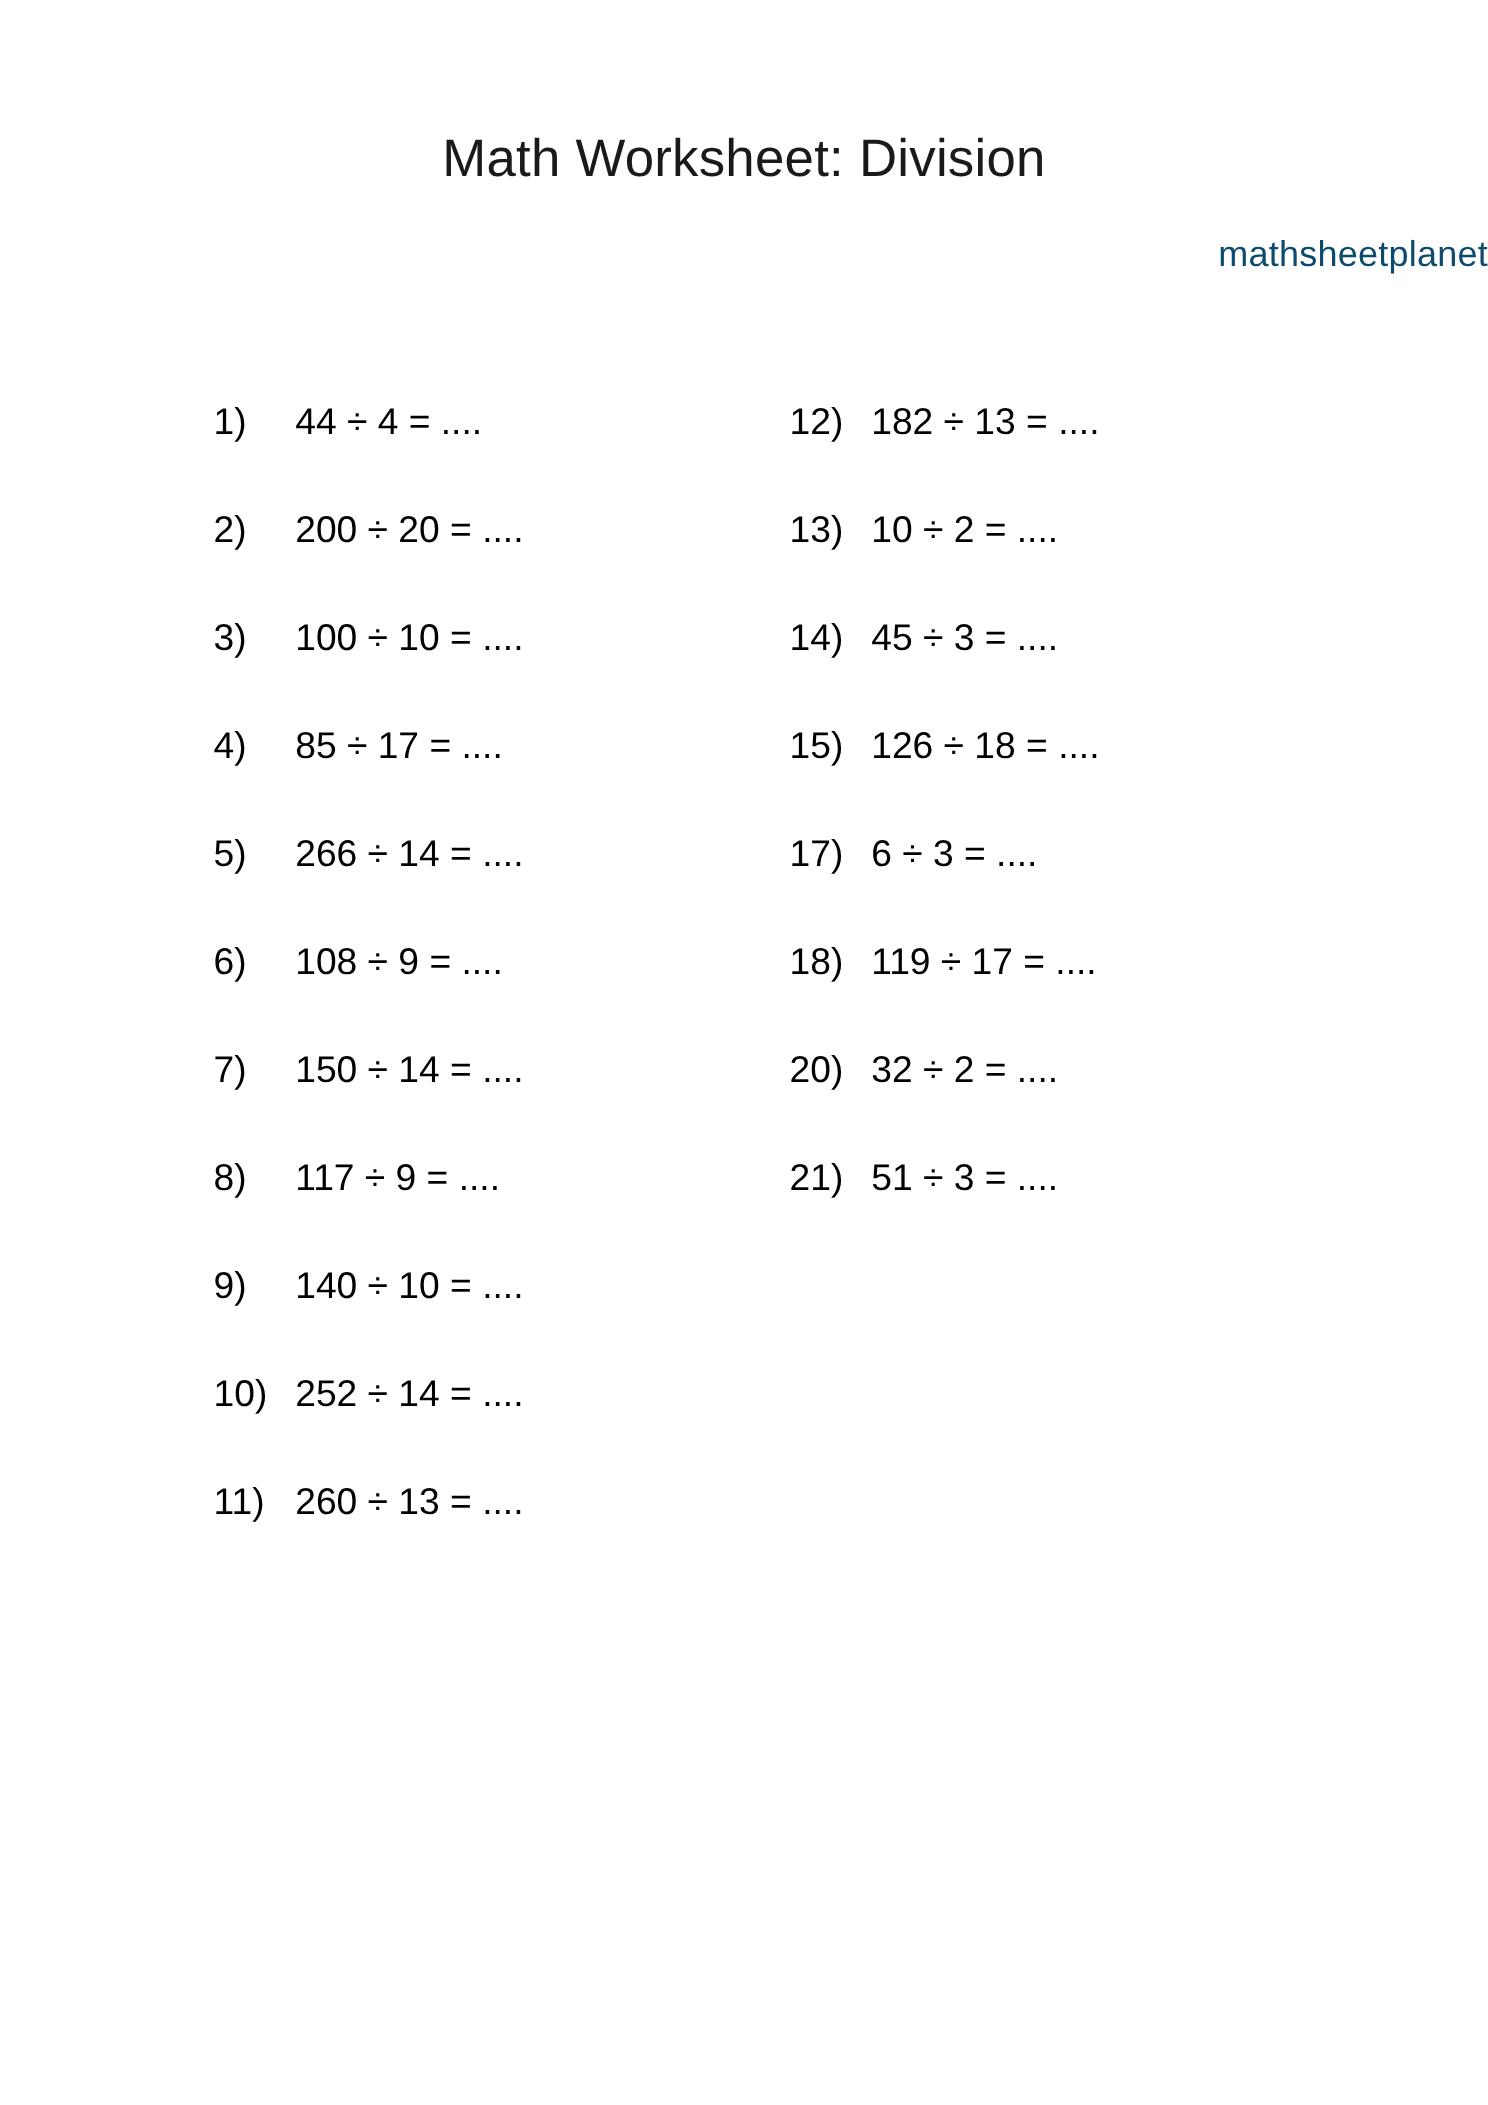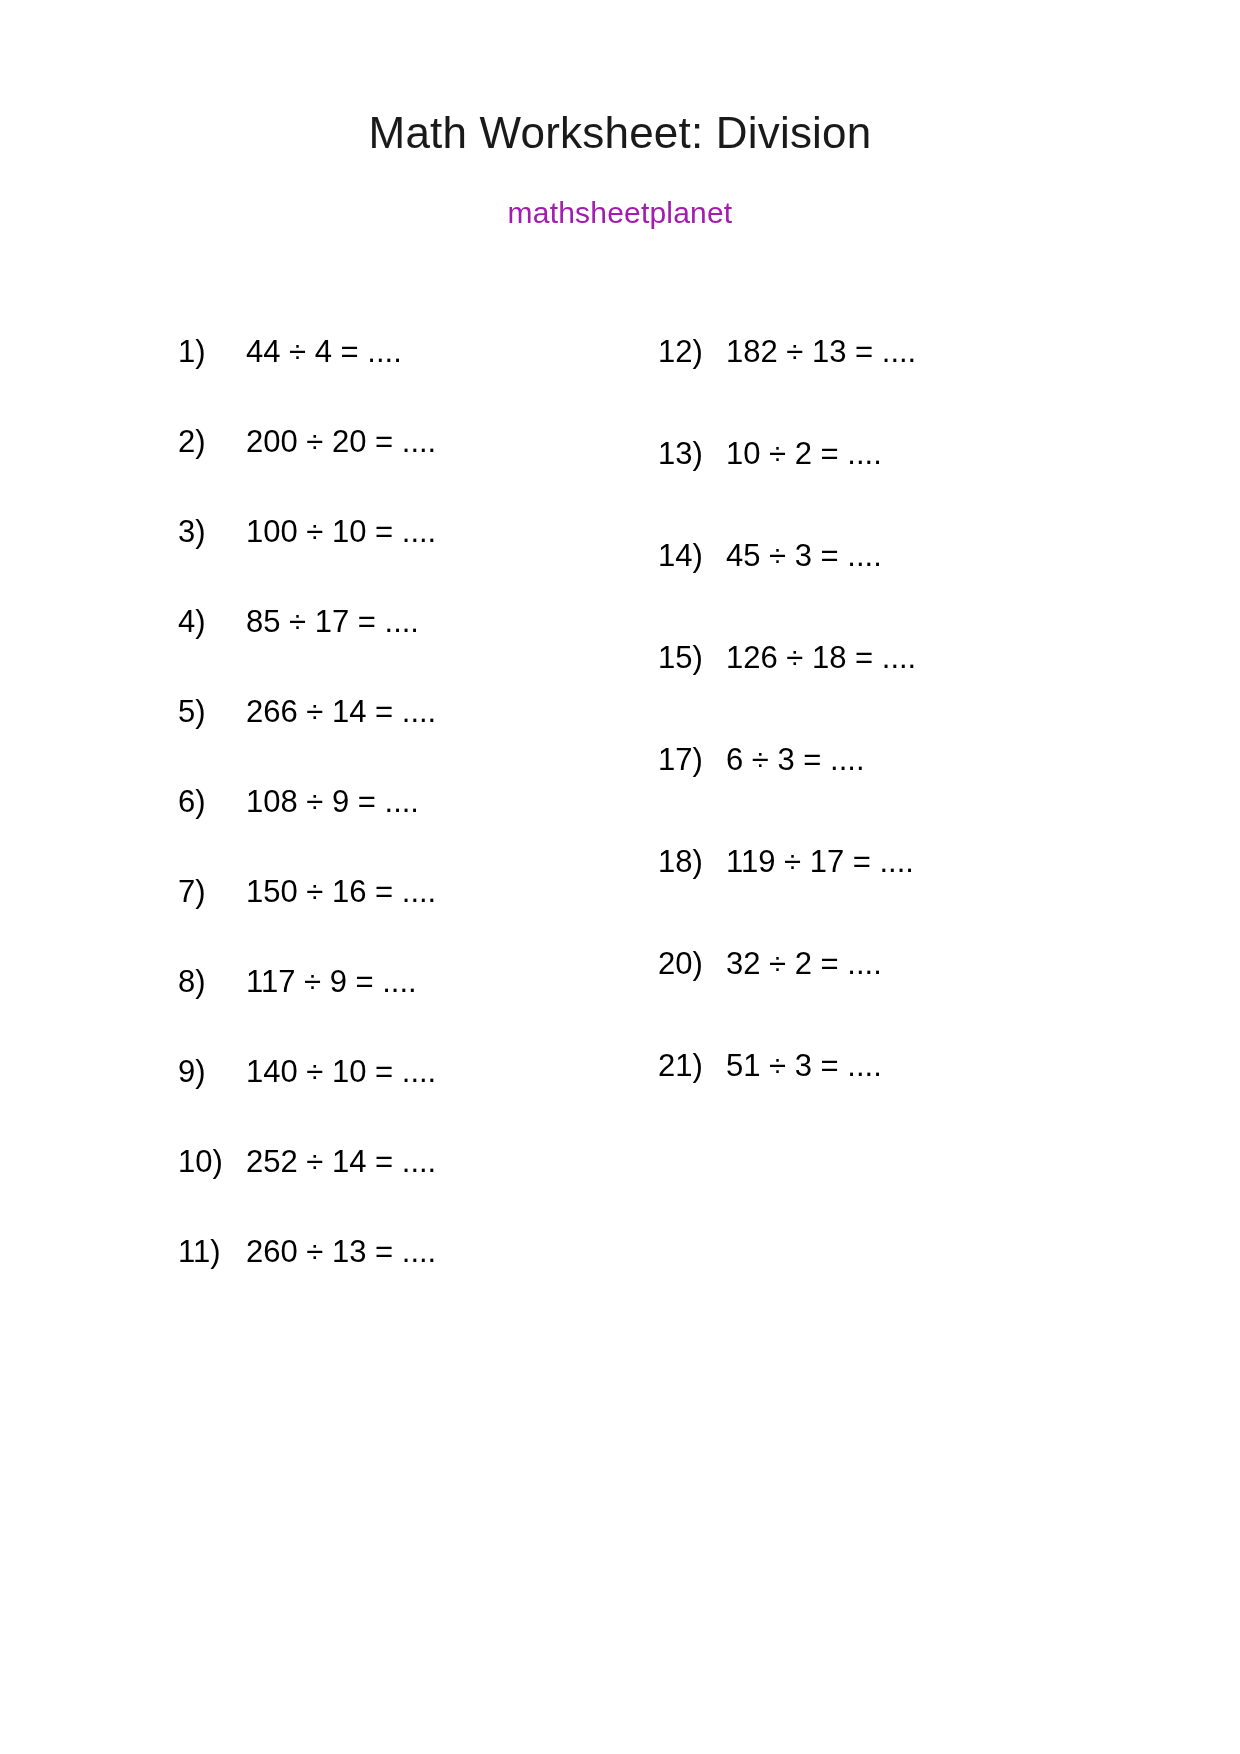--- a/index.html
+++ b/index.html
@@ -25,23 +25,23 @@
   .title {
     text-align: center;
     font-size: 44px;
     font-weight: normal;
     color: #1a1a1a;
     margin: 16px;
     padding-top: 92px;
     letter-spacing: 0.2px;
   }
   .subtitle {
-    text-align: center;
+    text-align: right;
     font-size: 30px;
-    color: #a21caf;
+    color: #0c4a6e;
     margin: 0;
     padding-top: 22px;
     letter-spacing: 0.2px;
   }
   .problems {
     position: absolute;
     top: 318px;
     left: 0;
     width: 1240px;
     display: flex;
@@ -51,21 +51,20 @@
     display: flex;
     flex-direction: column;
   }
   .col-left {
     width: 480px;
     margin-left: 178px;
   }
   .col-right {
     width: 480px;
     margin-left: 0px;
-    gap: 12px;
   }
   .prob {
     display: flex;
     flex-direction: row;
     align-items: baseline;
     height: 90px;
     font-size: 31px;
     color: #000000;
     white-space: nowrap;
   }
@@ -108,21 +107,21 @@
       <div class="prob">
         <span class="num">5)</span>
         <span class="expr">266 ÷ 14 = ....</span>
       </div>
       <div class="prob">
         <span class="num">6)</span>
         <span class="expr">108 ÷ 9 = ....</span>
       </div>
       <div class="prob">
         <span class="num">7)</span>
-        <span class="expr">150 ÷ 16 = ....</span>
+        <span class="expr">150 ÷ 14 = ....</span>
       </div>
       <div class="prob">
         <span class="num">8)</span>
         <span class="expr">117 ÷ 9 = ....</span>
       </div>
       <div class="prob">
         <span class="num">9)</span>
         <span class="expr">140 ÷ 10 = ....</span>
       </div>
       <div class="prob">

